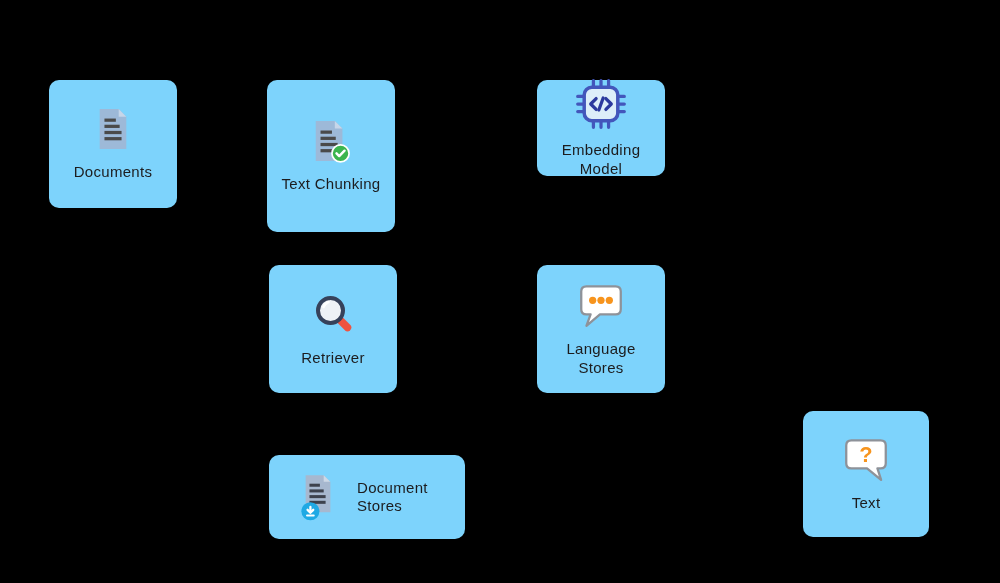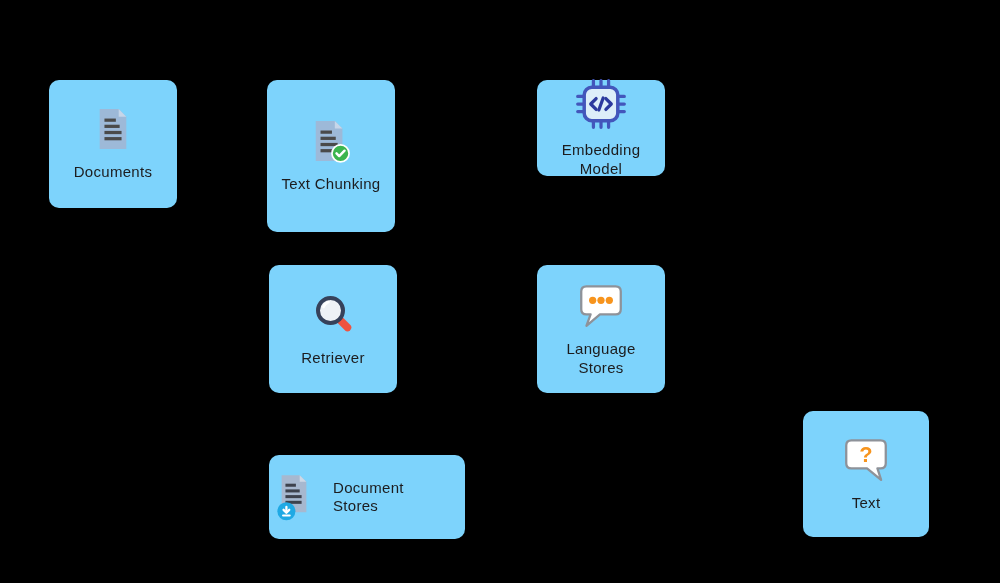--- a/index.html
+++ b/index.html
@@ -17,21 +17,21 @@
     display:flex;flex-direction:column;
     align-items:center;justify-content:center;
     gap:11px;box-sizing:border-box;
   }
   .card .icon{display:flex;align-items:center;justify-content:center}
   .card .label{
     font-size:15px;font-weight:500;color:#1c1c1e;
     text-align:center;line-height:1.22;letter-spacing:.3px;
     max-width:106px;
   }
-  .card.h{flex-direction:row;justify-content:flex-start;padding-left:6px;gap:20px}
+  .card.h{flex-direction:row;justify-content:flex-start;padding-left:30px;gap:20px}
   .card.h .label{text-align:left;max-width:86px}
   #node-documents      {left:49px; top:80px; width:128px;height:128px}
   #node-text-chunking  {left:267px;top:80px; width:128px;height:152px}
   #node-embedding-model{left:537px;top:80px; width:128px;height:96px}
   #node-vector-database{left:802px;top:80px; width:128px;height:128px}
   #node-retriever      {left:269px;top:265px;width:128px;height:128px}
   #node-language-model {left:537px;top:265px;width:128px;height:128px}
   #node-document-stores{left:269px;top:455px;width:196px;height:84px}
   #node-query          {left:803px;top:411px;width:126px;height:126px}
 </style>

